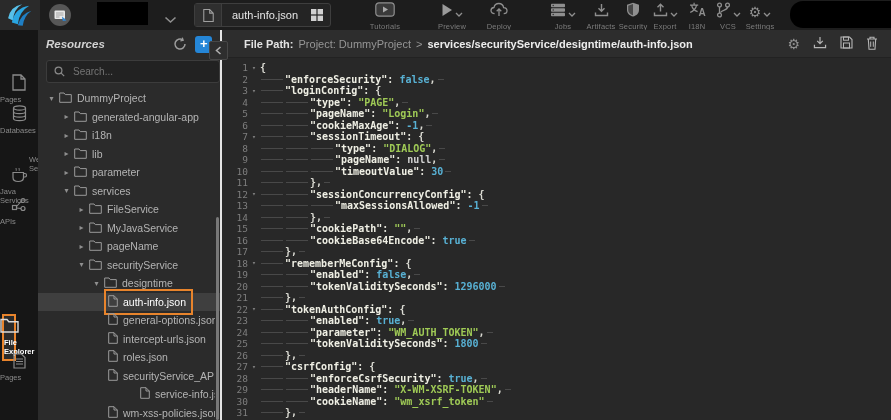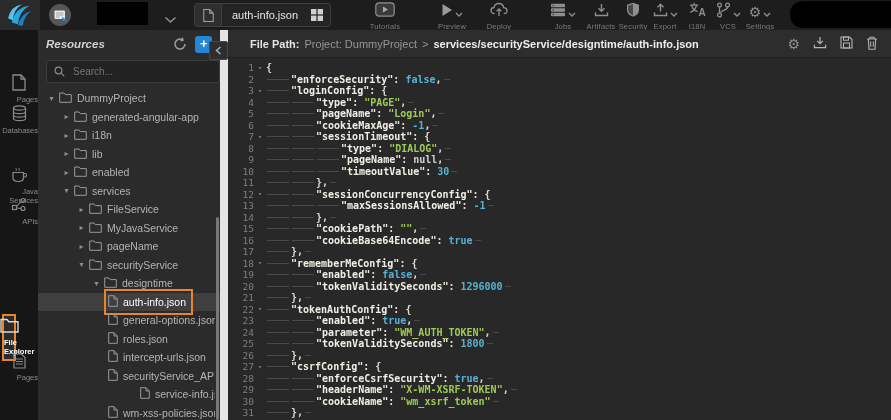--- a/index.html
+++ b/index.html
@@ -18,21 +18,21 @@
             background:#242424;border:1px solid #3e3e3e;border-radius:3px;box-sizing:border-box;}
   .file-tab .doc-box{width:26px;height:22px;display:flex;align-items:center;justify-content:center;
             background:#2f2f2f;border-right:1px solid #3e3e3e;}
   .file-tab .fname{padding:0 12px 0 10px;color:#e6e6e6;font-size:11px;}
   .file-tab .grid{padding-right:6px;display:flex;align-items:center;}
   .tb-item{position:absolute;top:4px;width:44px;text-align:center;cursor:pointer;}
   .tb-ic{height:15px;display:flex;align-items:center;justify-content:center;gap:2px;}
   .tb-lab{margin-top:3px;font-size:7.5px;color:#7d7d7d;letter-spacing:.2px;}
   
   .sidebar{position:absolute;left:0;top:30px;width:38px;height:390px;background:#161616;}
-  .sb-item{position:absolute;left:0;width:38px;text-align:right;box-sizing:border-box;
+  .sb-item{position:absolute;left:0;width:38px;text-align:left;box-sizing:border-box;
            padding-top:2px;cursor:pointer;}
   .sb-ic{height:17px;display:flex;align-items:center;justify-content:center;}
   .sb-lab{margin-top:2px;font-size:7.5px;line-height:1.2;color:#8a8a8a;white-space:pre-line;}
   .sb-item.active{background:#2a2a2a;}
   .sb-item.annotated{left:2px;width:14px;border:2px solid #e8842c;padding-top:3px;padding-bottom:3px;}
   .sb-item.active .sb-lab{color:#fff;font-weight:bold;}
   
   .resources{position:absolute;left:38px;top:30px;width:182px;height:390px;background:#2b2b2b;}
   .res-head{height:28px;display:flex;align-items:center;padding:0 8px;gap:8px;font-style:italic;}
   .res-title{flex:1;color:#d2d2d2;font-size:11.5px;font-weight:bold;}
@@ -51,21 +51,21 @@
   .trow.annotated .t-inner{outline:2px solid #e8842c;}
   .t-lab{font-size:10.5px;color:#b4b4b4;white-space:nowrap;overflow:hidden;}
   .trow.selected .t-lab{color:#fff;}
   .tree-scroll{position:absolute;right:1px;top:187px;width:3px;height:203px;background:#787878;border-radius:2px;}
   
   .collapse-btn{position:absolute;left:209px;top:41px;width:17px;height:17px;background:#2e2e2e;
                 border:1px solid #474747;border-radius:2px;display:flex;align-items:center;
                 justify-content:center;z-index:5;cursor:pointer;}
   
   .editor{position:absolute;left:220px;top:30px;right:0;bottom:0;background:#282828;
-          border-left:8px solid #e5e5e5;box-sizing:border-box;}
+          border-left:2px solid #e5e5e5;box-sizing:border-box;}
   .ed-head{height:27px;background:#2d2d2d;border-bottom:1px solid #222;display:flex;
            align-items:center;padding-left:22px;font-size:11px;}
   .fp-label{color:#e3e3e3;font-weight:bold;margin-right:5px;}
   .fp-proj{color:#969696;margin-right:5px;}
   .fp-sep{color:#969696;margin-right:5px;}
   .fp-path{color:#ededed;font-weight:bold;}
   .ed-tools{margin-left:auto;display:flex;align-items:center;gap:13px;padding-right:13px;}
   .ed-tool{color:#b5b5b5;font-size:13px;line-height:13px;cursor:pointer;display:flex;align-items:center;}
   .code{position:absolute;left:0;top:27px;right:0;bottom:0;overflow:hidden;padding-top:5px;
         font-family:"DejaVu Sans Mono","Liberation Mono",monospace;font-size:10px;font-weight:700;
@@ -359,21 +359,21 @@
               </svg></span>
             <span class="t-lab">lib</span>
           </span>
         </div>
         <div class="trow" style="padding-left: 23px;">
           <span class="t-arrow">▸</span>
           <span class="t-inner">
             <span><svg width="13" height="11" viewBox="0 0 13 11">
                 <path d="M0.7 1 H5 L6.3 2.6 H12.3 V10.3 H0.7 Z" fill="none" stroke="#9a9a9a" stroke-width="1"></path>
               </svg></span>
-            <span class="t-lab">enabled</span>
+            <span class="t-lab">parameter</span>
           </span>
         </div>
         <div class="trow" style="padding-left: 23px;">
           <span class="t-arrow">▾</span>
           <span class="t-inner">
             <span><svg width="13" height="11" viewBox="0 0 13 11">
                 <path d="M0.7 1 H5 L6.3 2.6 H12.3 V10.3 H0.7 Z" fill="none" stroke="#9a9a9a" stroke-width="1"></path>
               </svg></span>
             <span class="t-lab">services</span>
           </span>
@@ -437,29 +437,29 @@
                 <path d="M0.7 0.7 H6 L9.3 4 V11.3 H0.7 Z M6 0.7 V4 H9.3" fill="none" stroke="#9a9a9a" stroke-width="1"></path>
               </svg></span>
             <span class="t-lab">general-options.json</span>
           </span>
         </div>
         <div class="trow" style="padding-left: 68px;">
           <span class="t-inner">
             <span><svg width="10" height="12" viewBox="0 0 10 12">
                 <path d="M0.7 0.7 H6 L9.3 4 V11.3 H0.7 Z M6 0.7 V4 H9.3" fill="none" stroke="#9a9a9a" stroke-width="1"></path>
               </svg></span>
+            <span class="t-lab">intercept-urls.json</span>
+          </span>
+        </div>
+        <div class="trow" style="padding-left: 68px;">
+          <span class="t-inner">
+            <span><svg width="10" height="12" viewBox="0 0 10 12">
+                <path d="M0.7 0.7 H6 L9.3 4 V11.3 H0.7 Z M6 0.7 V4 H9.3" fill="none" stroke="#9a9a9a" stroke-width="1"></path>
+              </svg></span>
             <span class="t-lab">roles.json</span>
-          </span>
-        </div>
-        <div class="trow" style="padding-left: 68px;">
-          <span class="t-inner">
-            <span><svg width="10" height="12" viewBox="0 0 10 12">
-                <path d="M0.7 0.7 H6 L9.3 4 V11.3 H0.7 Z M6 0.7 V4 H9.3" fill="none" stroke="#9a9a9a" stroke-width="1"></path>
-              </svg></span>
-            <span class="t-lab">intercept-urls.json</span>
           </span>
         </div>
         <div class="trow" style="padding-left: 68px;">
           <span class="t-inner">
             <span><svg width="10" height="12" viewBox="0 0 10 12">
                 <path d="M0.7 0.7 H6 L9.3 4 V11.3 H0.7 Z M6 0.7 V4 H9.3" fill="none" stroke="#9a9a9a" stroke-width="1"></path>
               </svg></span>
             <span class="t-lab">securityService_API.json</span>
           </span>
         </div>

